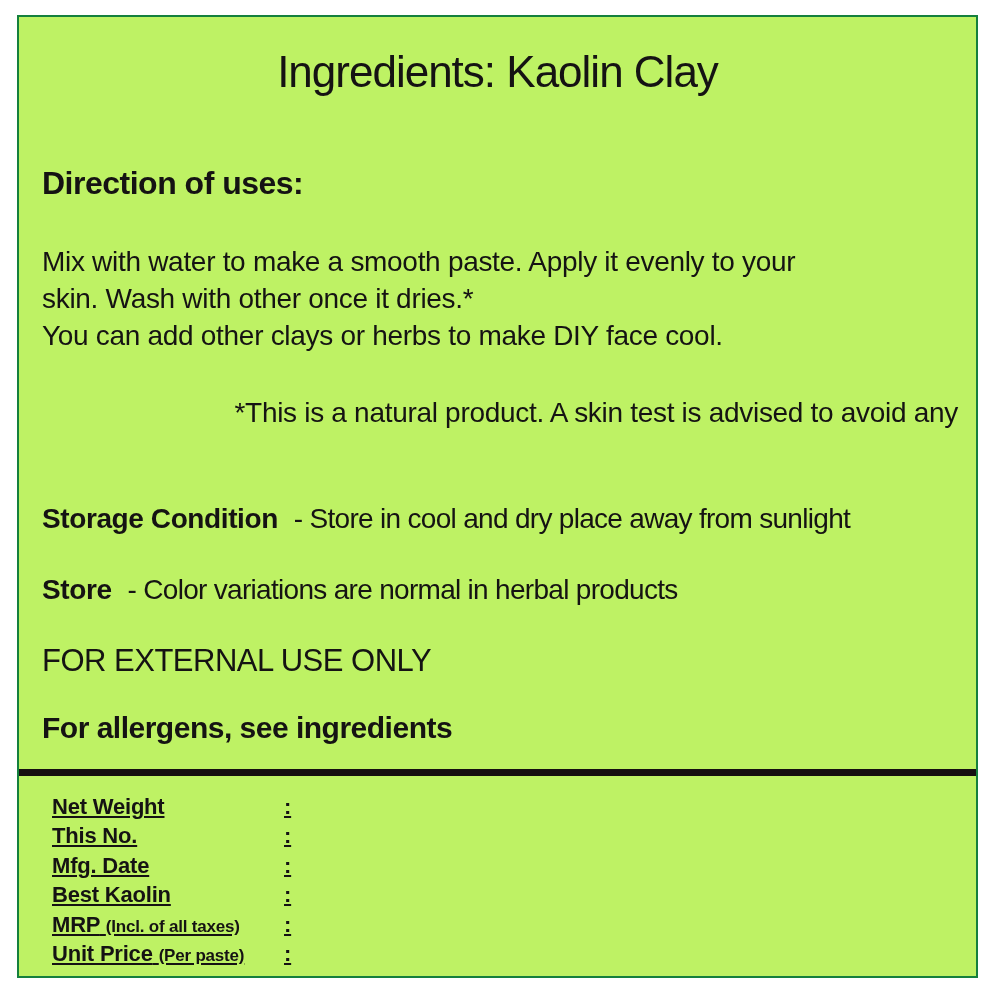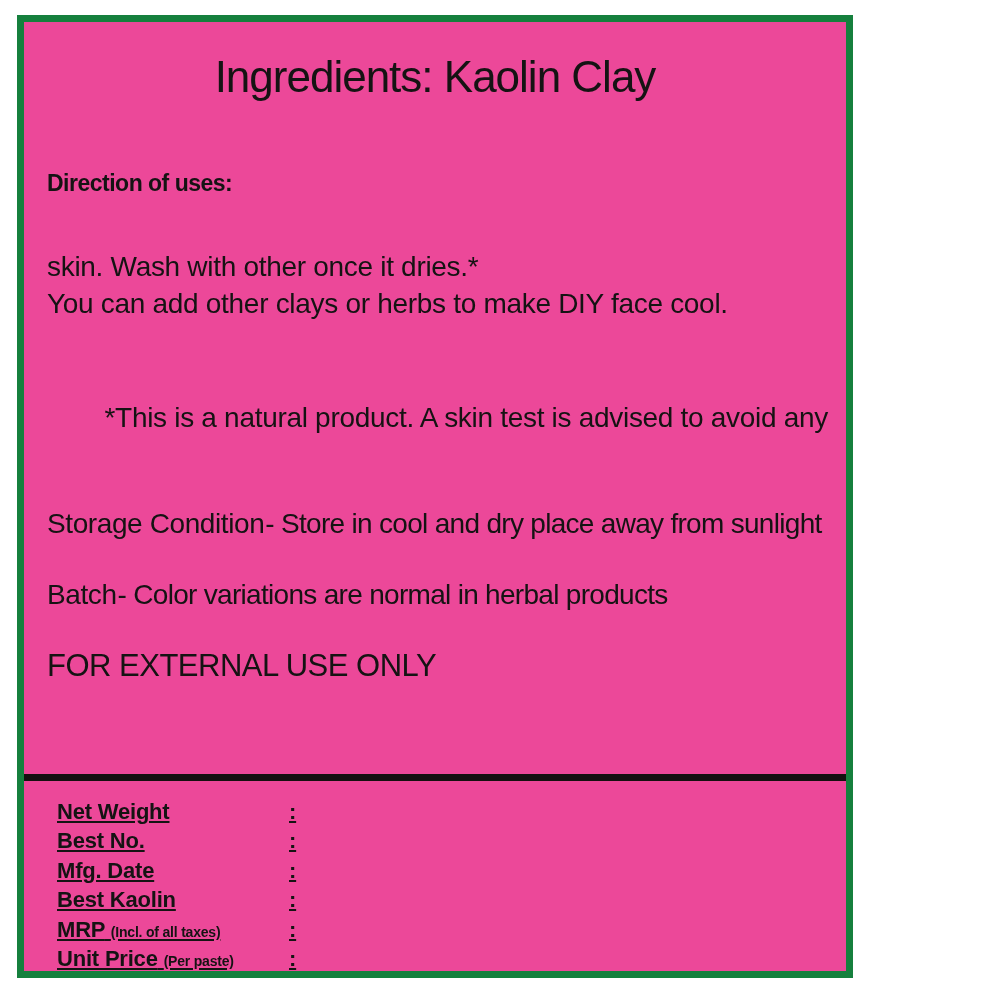--- a/index.html
+++ b/index.html
@@ -8,41 +8,41 @@
     width: 1000px;
     height: 1000px;
     background: #ffffff;
     font-family: "Liberation Sans", sans-serif;
     color: #151313;
   }
   .label-box {
     position: absolute;
     left: 17px;
     top: 15px;
-    width: 836px;
+    width: 961px;
     height: 963px;
     box-sizing: border-box;
-    border: 7px solid #15803d;
-    background: #ec4899;
+    border: 2px solid #15803d;
+    background: #bef264;
   }
   .title {
     position: absolute;
     top: 30px;
     left: 0;
     width: 100%;
     text-align: center;
     font-size: 44px;
     font-weight: 400;
     letter-spacing: -1px;
     white-space: nowrap;
   }
   .section-heading {
     position: absolute;
     left: 23px;
-    font-size: 23px;
+    font-size: 32px;
     font-weight: 700;
     letter-spacing: -0.5px;
     white-space: nowrap;
   }
   .directions-heading { top: 148px; }
   .body-block {
     position: absolute;
     left: 23px;
     right: 18px;
     font-size: 28px;
@@ -56,23 +56,23 @@
     position: absolute;
     left: 23px;
     right: 18px;
     font-size: 28px;
     letter-spacing: -0.7px;
     white-space: nowrap;
   }
   .storage-line { top: 486px; }
   .note-line { top: 557px; }
   .inline-head {
-    font-weight: 400;
+    font-weight: 700;
     letter-spacing: -0.4px;
-    margin-right: 1px;
+    margin-right: 16px;
   }
   .external-line {
     position: absolute;
     left: 23px;
     top: 626px;
     font-size: 31px;
     font-weight: 400;
     letter-spacing: -0.5px;
     white-space: nowrap;
   }
@@ -107,21 +107,21 @@
     font-weight: 700;
     font-size: 22px;
     letter-spacing: -0.2px;
     white-space: nowrap;
   }
   .info-label {
     width: 232px;
     flex: 0 0 232px;
   }
   .info-sub {
-    font-size: 14px;
+    font-size: 17px;
     font-weight: 700;
     text-align: center;
   }
   .info-colon {
     font-weight: 700;
   }
   .info-value {
     margin-left: 12px;
     font-weight: 400;
   }
@@ -129,51 +129,53 @@
 </head>
 <body>
 
 <div class="label-box">
 
   <div class="title">Ingredients: Kaolin Clay</div>
 
   <div class="section-heading directions-heading">Direction of uses:</div>
 
   <div class="body-block directions-body">
+    <div>Mix with water to make a smooth paste. Apply it evenly to your</div>
     <div>skin. Wash with other once it dries.*</div>
     <div>You can add other clays or herbs to make DIY face cool.</div>
   </div>
 
   <div class="body-block disclaimer-body">
     <div>*This is a natural product. A skin test is advised to avoid any</div>
   </div>
 
   <div class="inline-line storage-line">
     <span class="inline-head">Storage Condition</span><span>- Store in cool and dry place away from sunlight</span>
   </div>
 
   <div class="inline-line note-line">
-    <span class="inline-head">Batch</span><span>- Color variations are normal in herbal products</span>
+    <span class="inline-head">Store</span><span>- Color variations are normal in herbal products</span>
   </div>
 
   <div class="external-line">FOR EXTERNAL USE ONLY</div>
 
+  <div class="allergen-line">For allergens, see ingredients</div>
 
   <div class="divider"></div>
 
   <div class="info-table">
 
     <div class="info-row">
       <span class="info-label">Net Weight</span>
       <span class="info-colon">:</span>
       <span class="info-value"></span>
     </div>
 
     <div class="info-row">
-      <span class="info-label">Best No.</span>
+      <span class="info-label">This No.</span>
       <span class="info-colon">:</span>
       <span class="info-value"></span>
     </div>
 
     <div class="info-row">
       <span class="info-label">Mfg. Date</span>
       <span class="info-colon">:</span>
       <span class="info-value"></span>
     </div>
 

